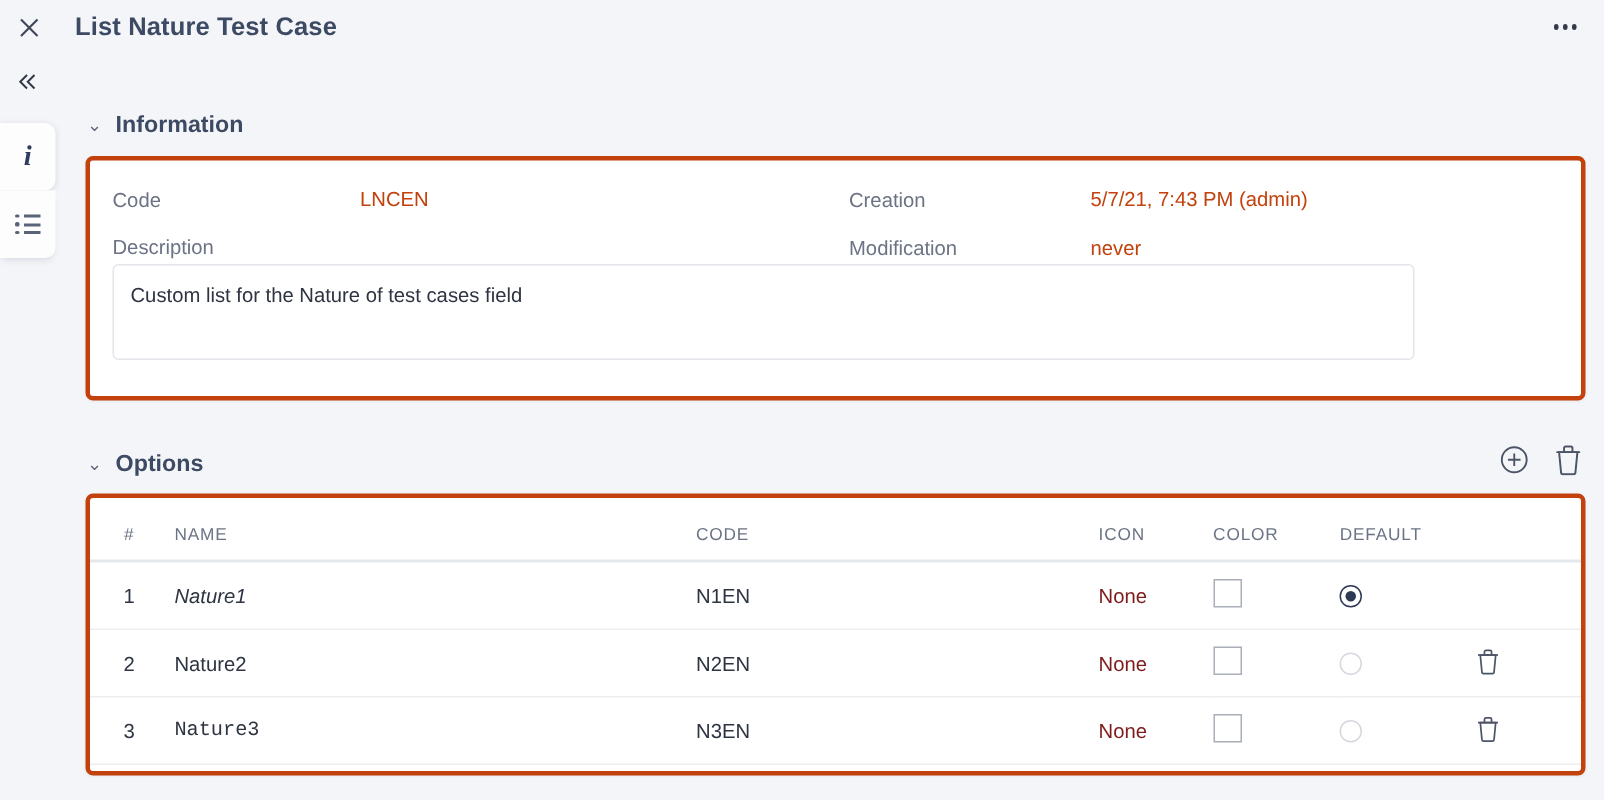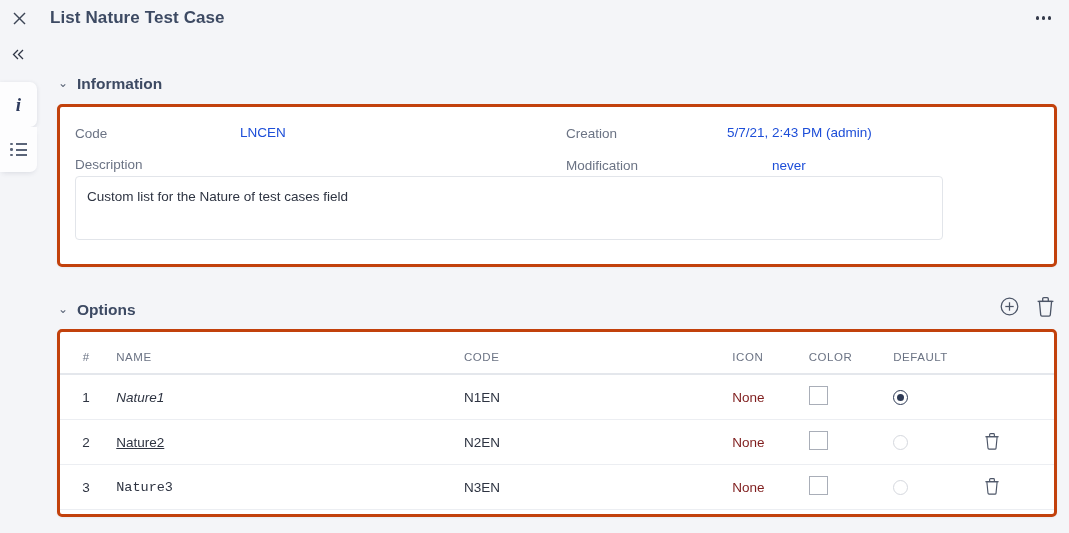--- a/index.html
+++ b/index.html
@@ -98,21 +98,21 @@
     position: absolute; left: 20px; top: 68px;
     width: 1000px; height: 163px;
   }
   .field-grid {
     position: relative; height: 100%;
   }
   .lbl {
     position: absolute; font-size: 13.5px; color: #6b7384;
   }
   .val {
-    position: absolute; font-size: 13.5px; color: #1d4ed8;
+    position: absolute; font-size: 13.5px; color: #c2410c;
   }
   .desc-label { position: absolute; left: 15px; top: 50px; font-size: 13.5px; color: #6b7384; }
   .desc-box {
     position: absolute; left: 15px; top: 69px;
     width: 868px; height: 64px;
     border: 1px solid #e2e5ea; border-radius: 4px;
     background: #fff;
     font-size: 13.5px; color: #2e3442;
     padding: 12px 11px;
   }
@@ -225,24 +225,24 @@
     <span class="chev">⌄</span>
     <span>Information</span>
   </div>
 
   <div class="card" id="info-card">
     <div class="field-grid">
       <span class="lbl" style="left:15px; top:19px;">Code</span>
       <span class="val" style="left:180px; top:18px;">LNCEN</span>
 
       <span class="lbl" style="left:506px; top:19px;">Creation</span>
-      <span class="val" style="left:667px; top:18px;">5/7/21, 2:43 PM (admin)</span>
+      <span class="val" style="left:667px; top:18px;">5/7/21, 7:43 PM (admin)</span>
 
       <span class="lbl" style="left:506px; top:51px;">Modification</span>
-      <span class="val" style="left:667px; top:51px;margin-left:45px;">never</span>
+      <span class="val" style="left:667px; top:51px;">never</span>
 
       <span class="desc-label">Description</span>
       <div class="desc-box">Custom list for the Nature of test cases field</div>
     </div>
   </div>
 
   <div class="section-head" id="opt-head">
     <span class="chev">⌄</span>
     <span>Options</span>
   </div>
@@ -282,21 +282,21 @@
             <td class="num">1</td>
             <td style="padding-left:4px;font-style:italic;">Nature1</td>
             <td>N1EN</td>
             <td><span class="none-txt">None</span></td>
             <td><span class="swatch"></span></td>
             <td><span class="radio on"></span></td>
             <td></td>
           </tr>
           <tr>
             <td class="num">2</td>
-            <td style="padding-left:4px;text-decoration:underline;">Nature2</td>
+            <td style="padding-left:4px;">Nature2</td>
             <td>N2EN</td>
             <td><span class="none-txt">None</span></td>
             <td><span class="swatch"></span></td>
             <td><span class="radio"></span></td>
             <td><span class="trash-btn"><svg width="16" height="18" viewBox="0 0 19 21">
     <path d="M3.4 5.4 h12.2 l-1.3 13.5 a1.3 1.3 0 0 1 -1.3 1.2 h-7 a1.3 1.3 0 0 1 -1.3 -1.2 z" fill="none" stroke="#4c5567" stroke-width="1.35"></path>
     <line x1="1.6" y1="5.4" x2="17.4" y2="5.4" stroke="#4c5567" stroke-width="1.35"></line>
     <path d="M6.7 5.2 v-2.4 a1.1 1.1 0 0 1 1.1 -1.1 h3.4 a1.1 1.1 0 0 1 1.1 1.1 v2.4" fill="none" stroke="#4c5567" stroke-width="1.35"></path>
   </svg></span></td>
           </tr>

